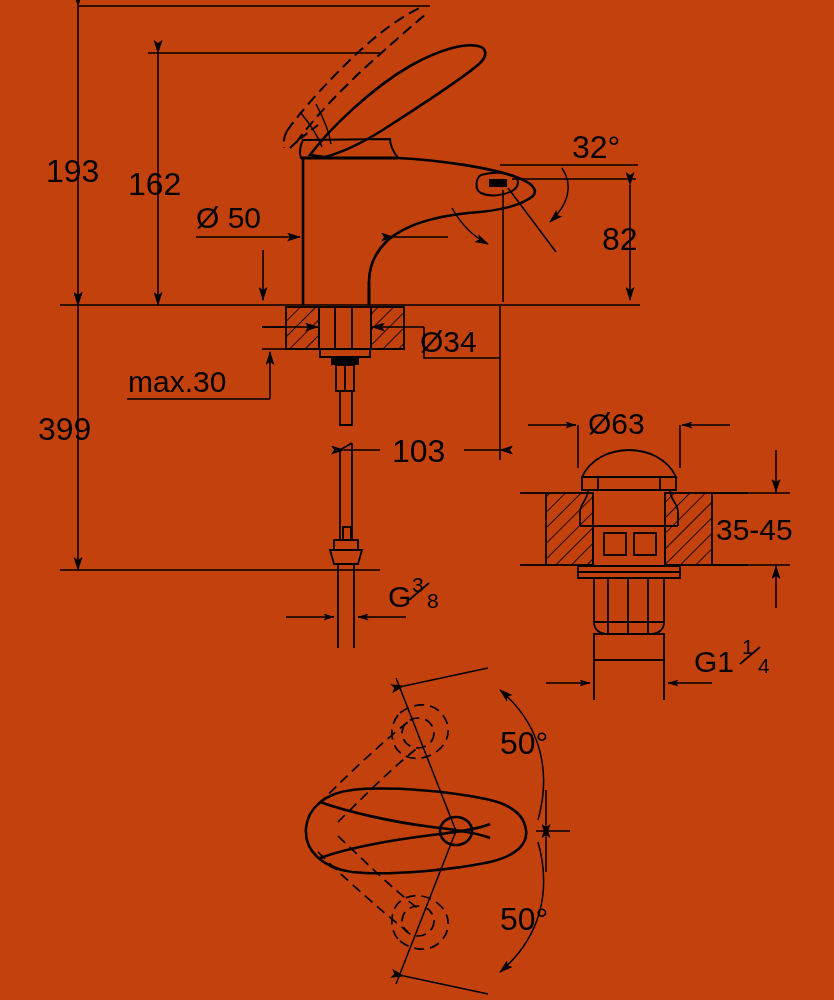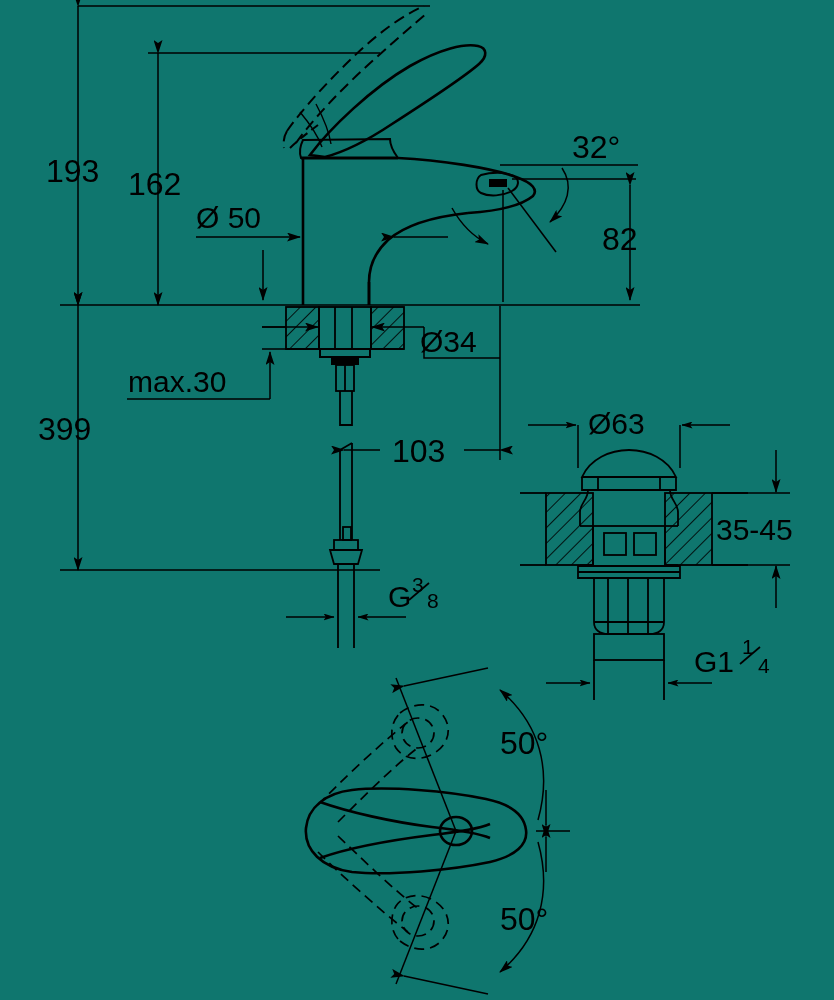--- a/index.html
+++ b/index.html
@@ -1,18 +1,18 @@
 <!DOCTYPE html>
 <html><head>
 <meta charset="utf-8">
 <style>
   html,body{margin:0;padding:0;background:#ffffff;}
   body{width:834px;height:1000px;overflow:hidden;
        font-family:"Liberation Sans","DejaVu Sans",sans-serif;color:#000;}
-  #stage{position:relative;width:834px;height:1000px;background:#0f766e;}
+  #stage{position:relative;width:834px;height:1000px;background:#c2410c;}
   svg{display:block;position:absolute;left:0;top:0;}
   .dimtext{font-family:"Liberation Sans","DejaVu Sans",sans-serif;fill:#000;}
 </style>
 </head>
 <body>
 
 <div id="stage">
 
 <svg width="834" height="1000" viewBox="0 0 834 1000">
 

